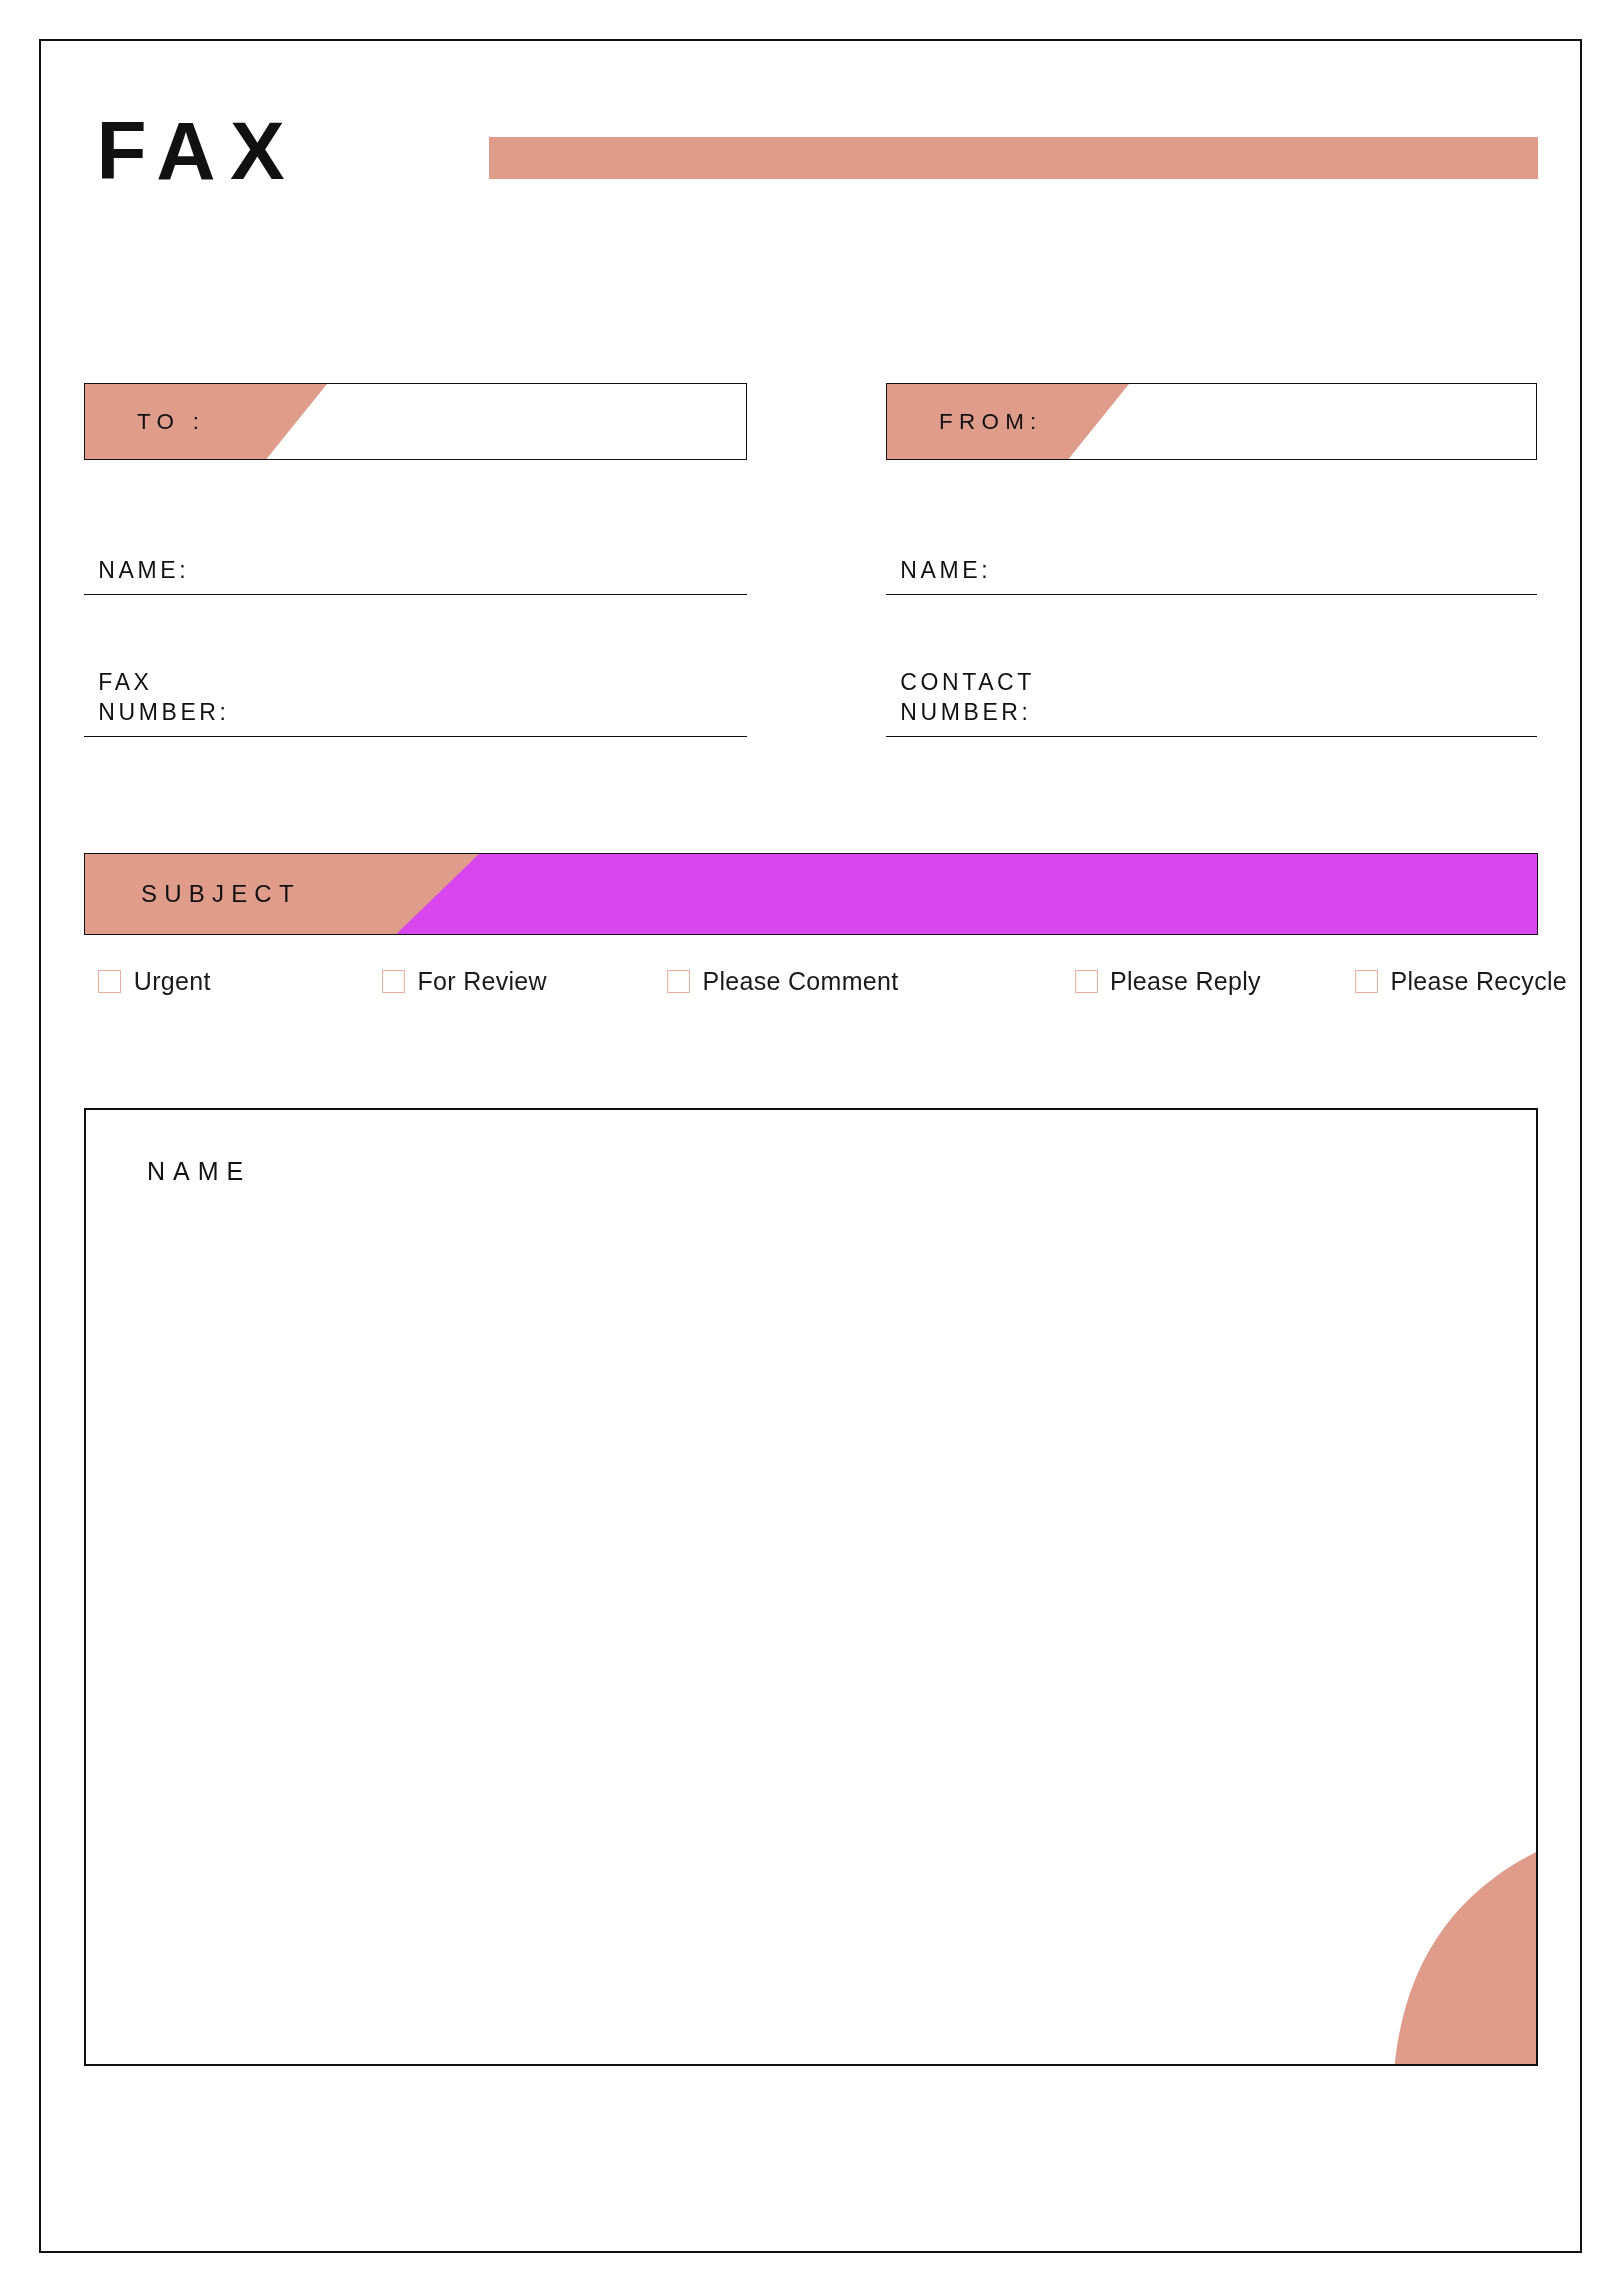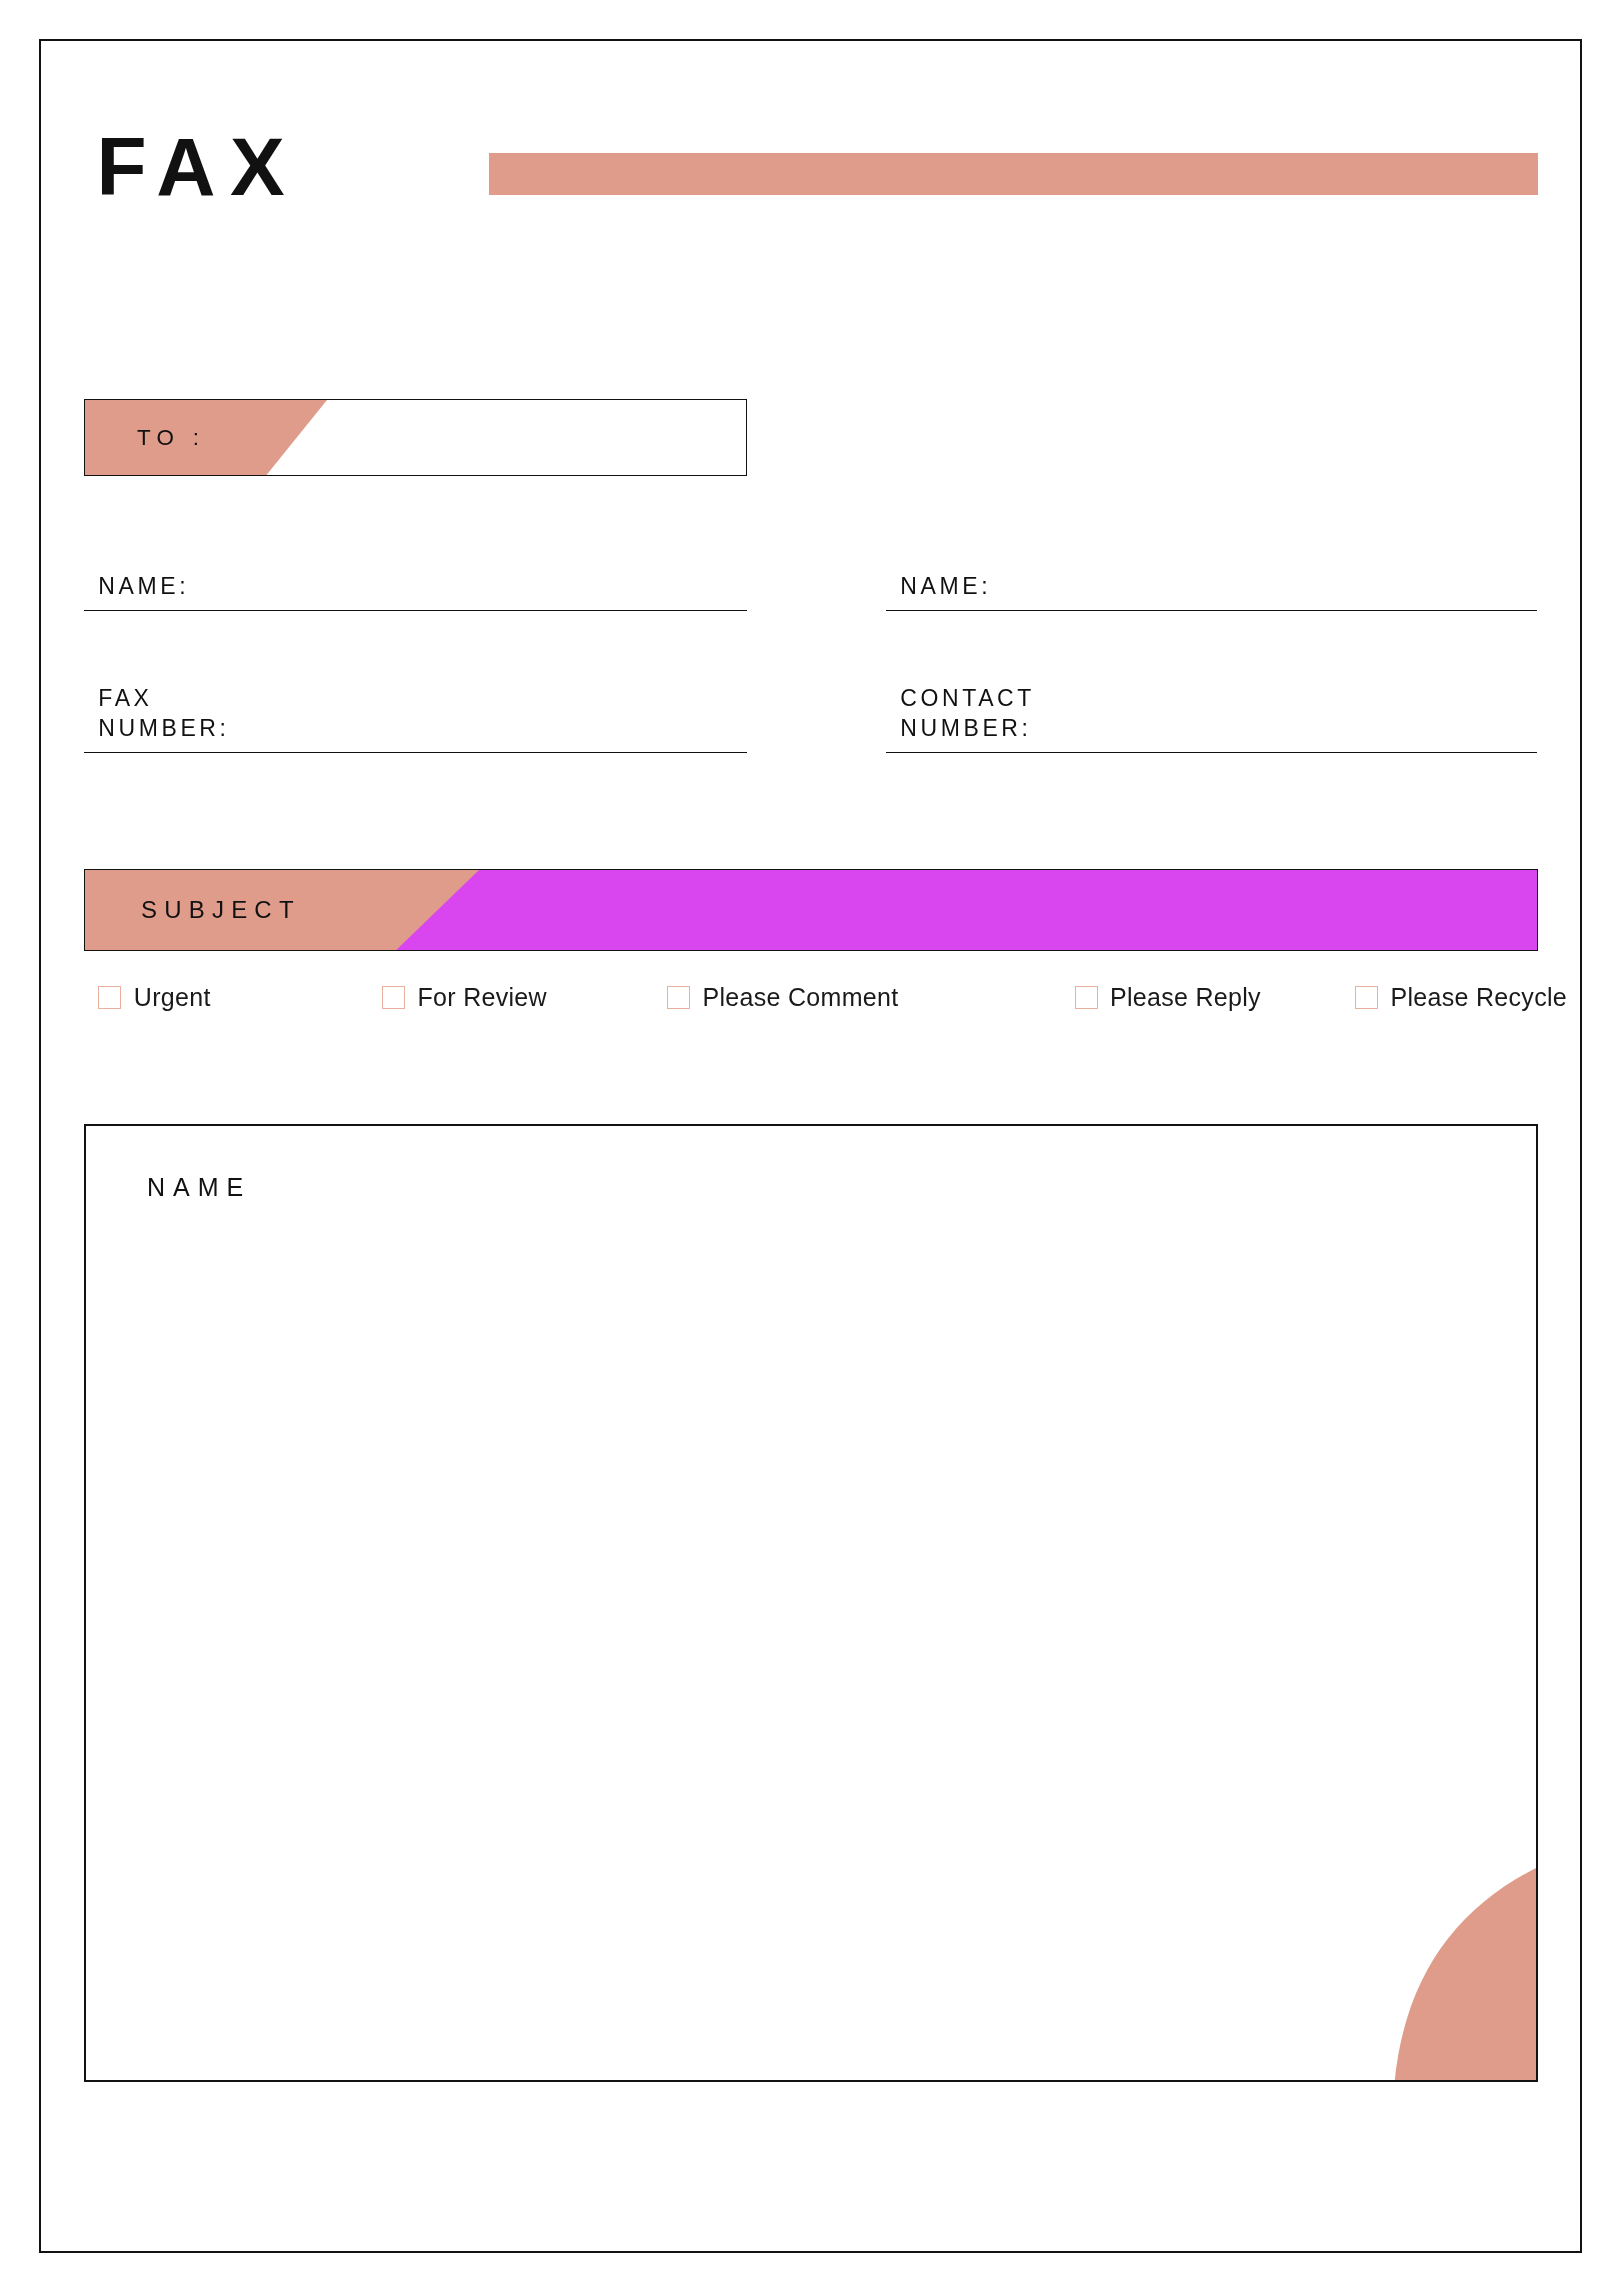--- a/index.html
+++ b/index.html
@@ -30,21 +30,21 @@
     top: 39px;
     width: 1543px;
     height: 2214px;
     border: 2.7px solid #121212;
     box-sizing: border-box;
   }
 
   .content {
     position: absolute;
     left: 84px;
-    top: 90px;
+    top: 74px;
     width: 1454px;
     height: 2131px;
   }
 
   
   .header {
     position: absolute;
     left: 0;
     top: 27px;
     width: 1454px;
@@ -245,20 +245,24 @@
       <div class="header-bar"></div>
     </div>
 
     <div class="tab-row">
 
       <div class="tab-box left">
         <div class="tab-shape"></div>
         <div class="tab-label">TO :</div>
       </div>
 
+      <div class="tab-box right">
+        <div class="tab-shape"></div>
+        <div class="tab-label">FROM:</div>
+      </div>
 
     </div>
 
     <div class="field f-name-left">
       <div class="field-label">NAME:</div>
     </div>
 
     <div class="field f-name-right">
       <div class="field-label">NAME:</div>
     </div>

